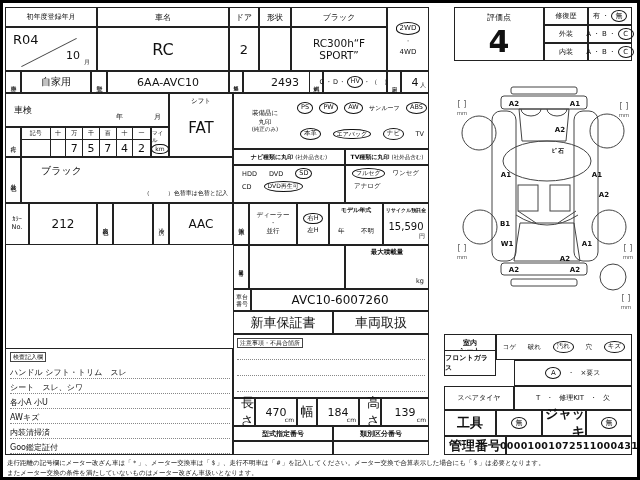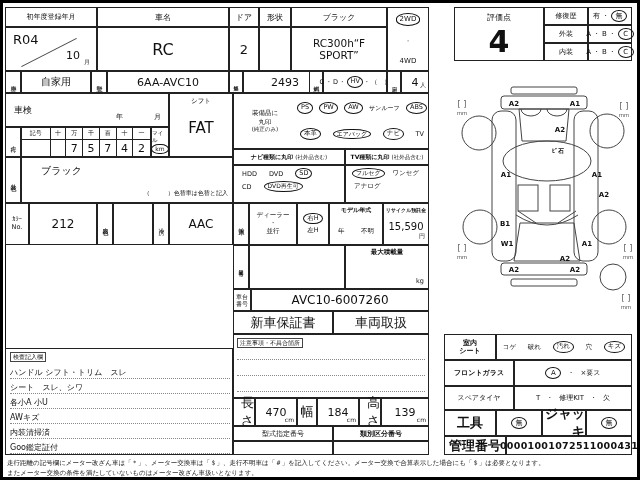--- a/index.html
+++ b/index.html
@@ -34,21 +34,21 @@
     <span class="abs f6" style="right:6px;bottom:3px">月</span>
   </div>
   <div class="c fx f8" style="left:94px;top:4px;width:132px;height:20px">車名</div>
   <div class="c fx f16" style="left:94px;top:24px;width:132px;height:44px">RC</div>
   <div class="c fx f8" style="left:226px;top:4px;width:30px;height:20px">ドア</div>
   <div class="c fx f13" style="left:226px;top:24px;width:30px;height:44px">2</div>
   <div class="c fx f8" style="left:256px;top:4px;width:32px;height:20px">形状</div>
   <div class="c fx f10" style="left:256px;top:24px;width:32px;height:44px"></div>
   <div class="c fx f8" style="left:288px;top:4px;width:96px;height:20px">ブラック</div>
   <div class="c fx f105" style="left:288px;top:24px;width:96px;height:44px;text-align:center">RC300h“F SPORT”</div>
-  <div class="c fxc" style="left:384px;top:4px;width:42px;height:64px;gap:11px">
+  <div class="c fxc" style="left:384px;top:4px;width:42px;height:64px;gap:2px">
     <span class="circ f7">2WD</span>
     <span class="f6">・</span>
     <span class="f7">4WD</span>
   </div>
 
   <div class="c fx" style="left:2px;top:68px;width:16px;height:22px">
       <span class="vt f6">車歴</span>
     </div>
   <div class="c fx f10" style="left:18px;top:68px;width:70px;height:22px">自家用</div>
   <div class="c fx" style="left:88px;top:68px;width:16px;height:22px">
@@ -261,21 +261,21 @@
   <div class="c fx f11" style="left:314px;top:395px;width:42px;height:28px">
     <span>184</span>
       <span class="abs f6" style="right:2px;bottom:2px">cm</span>
   </div>
   <div class="c fx f75" style="left:356px;top:395px;width:22px;height:28px">高さ</div>
   <div class="c fx f11" style="left:378px;top:395px;width:48px;height:28px">
     <span>139</span>
       <span class="abs f6" style="right:2px;bottom:2px">cm</span>
   </div>
 
-  <div class="c fx f7" style="left:230px;top:423px;width:100px;height:15px;font-weight:normal">型式指定番号</div>
+  <div class="c fx f7" style="left:230px;top:423px;width:100px;height:15px;font-weight:bold">型式指定番号</div>
   <div class="c fx f7" style="left:330px;top:423px;width:96px;height:15px;font-weight:bold">類別区分番号</div>
   <div class="c fx f8" style="left:230px;top:438px;width:100px;height:14px"></div>
   <div class="c fx f8" style="left:330px;top:438px;width:96px;height:14px"></div>
 
 
   <div class="c" style="left:2px;top:345px;width:228px;height:107px">
     <span class="tag" style="left:4px;top:3px">検査記入欄</span>
     <div class="abs dotline f8" style="left:4px;top:14px;width:220px;height:15px;display:flex;align-items:flex-end">ハンドル シフト・トリム　スレ</div>
     <div class="abs dotline f8" style="left:4px;top:29px;width:220px;height:15px;display:flex;align-items:flex-end">シート　スレ、シワ</div>
     <div class="abs dotline f8" style="left:4px;top:44px;width:220px;height:15px;display:flex;align-items:flex-end">各小A 小U</div>
@@ -367,21 +367,21 @@
     <span>室内</span>
       <span>シート</span>
   </div>
   <div class="c fx f65" style="left:493px;top:331px;width:136px;height:26px;justify-content:space-around">
     <span>コゲ</span>
     <span>破れ</span>
     <span class="circ f65">汚れ</span>
     <span>穴</span>
     <span class="circ f65">キズ</span>
   </div>
-  <div class="c fx f7" style="left:441px;top:357px;width:70px;height:26px;font-weight:bold">フロントガラス</div>
+  <div class="c fx f7" style="left:441px;top:347px;width:52px;height:26px;font-weight:bold">フロントガラス</div>
   <div class="c fx f7" style="left:511px;top:357px;width:118px;height:26px;gap:6px">
     <span class="circ f7">A</span>
     <span>・</span>
     <span>×要ス</span>
   </div>
   <div class="c fx f7" style="left:441px;top:383px;width:70px;height:24px;font-weight:normal">スペアタイヤ</div>
   <div class="c fx f7" style="left:511px;top:383px;width:118px;height:24px;gap:6px">
     <span>T</span>
       <span>・</span>
     <span>修理KIT</span>

